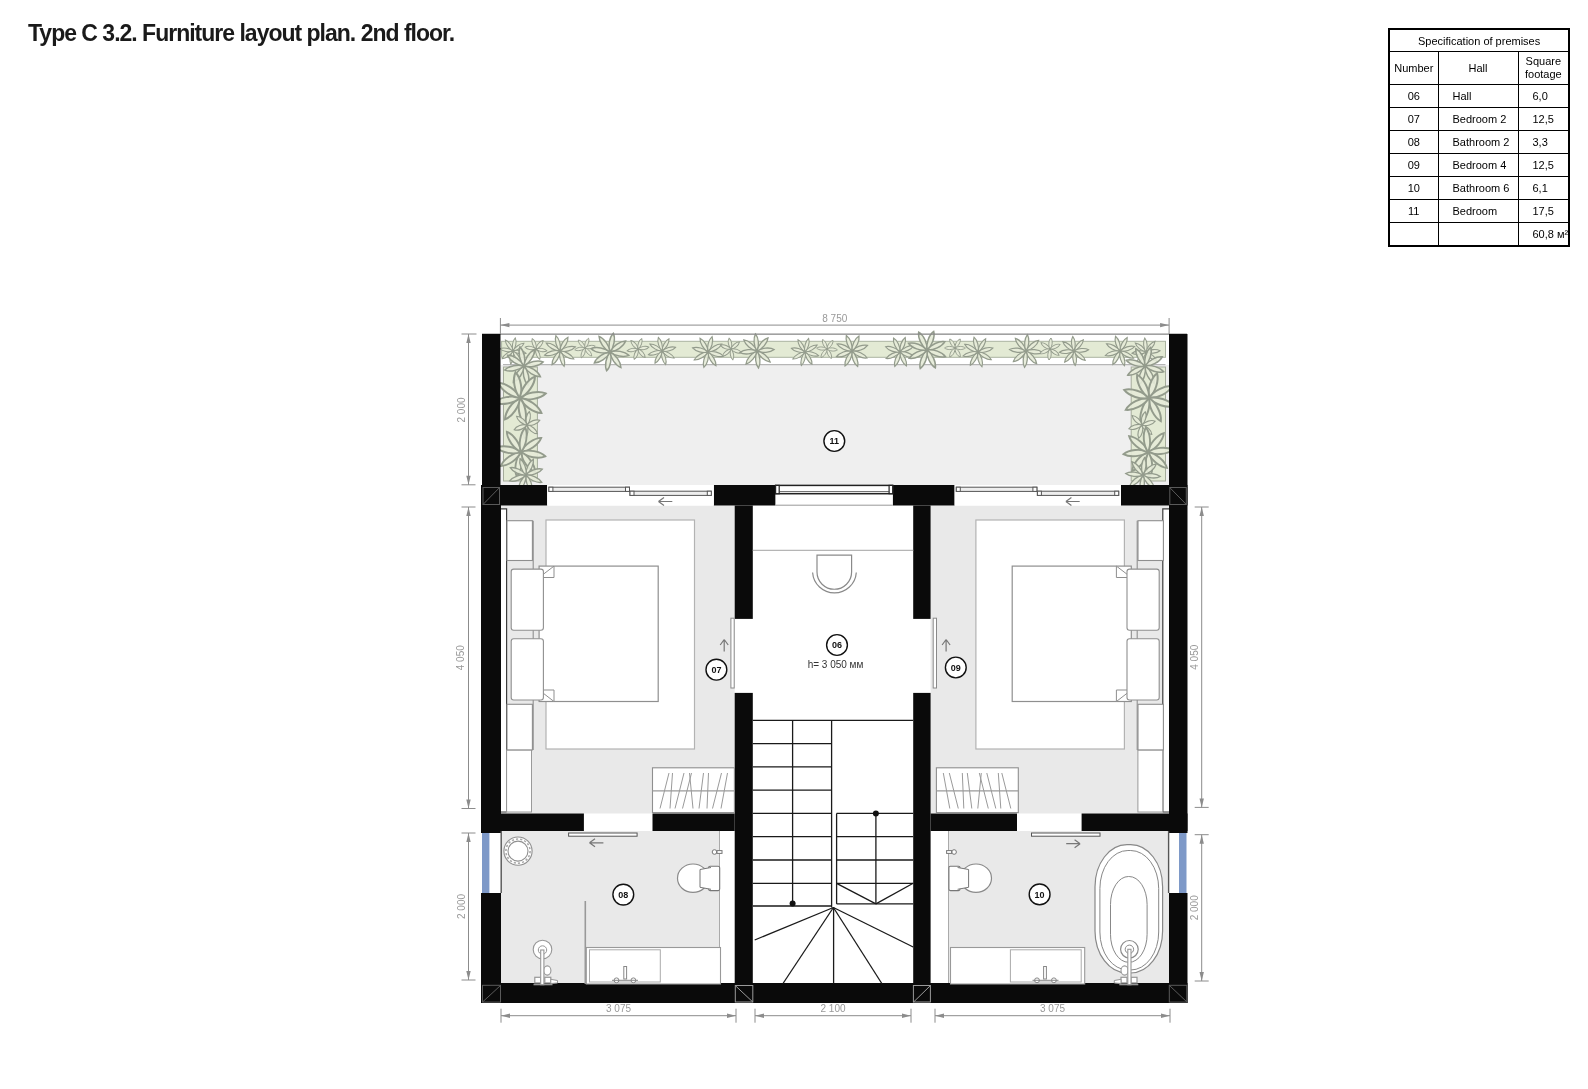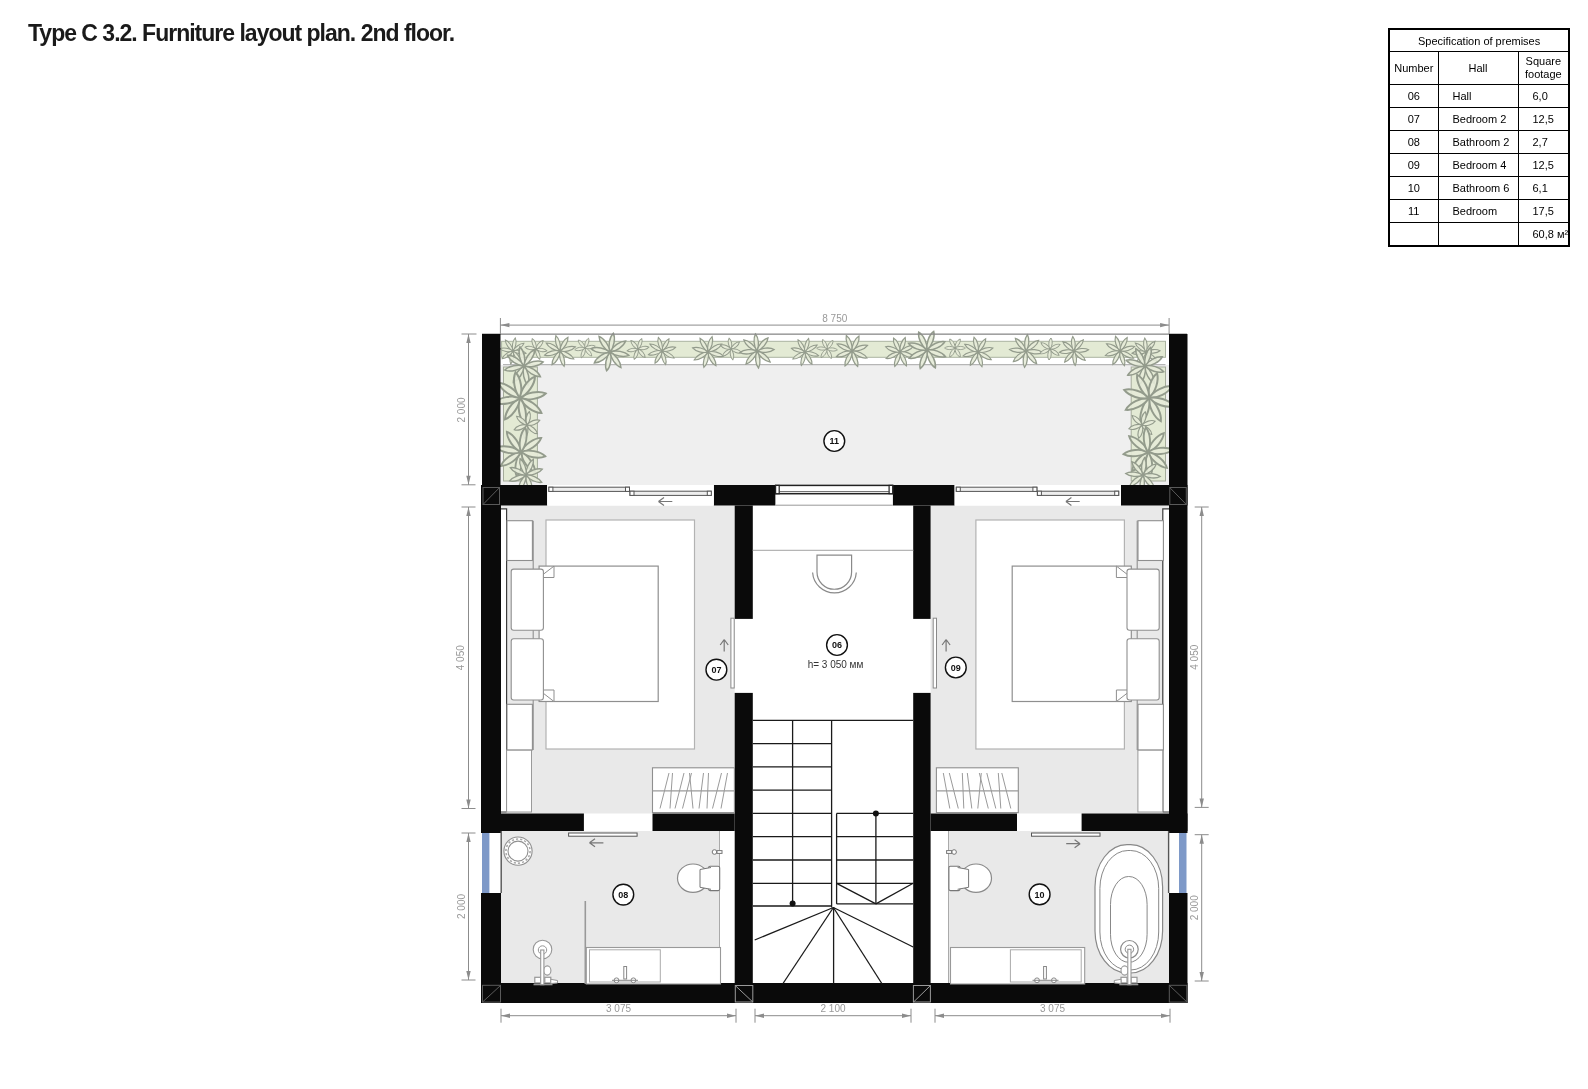--- a/index.html
+++ b/index.html
@@ -40,21 +40,21 @@
           <td>6,0</td>
         </tr>
   <tr>
           <td class="c">07</td>
           <td>Bedroom 2</td>
           <td>12,5</td>
         </tr>
   <tr>
           <td class="c">08</td>
           <td>Bathroom 2</td>
-          <td>2,7</td>
+          <td>3,3</td>
         </tr>
   <tr>
           <td class="c">09</td>
           <td>Bedroom 4</td>
           <td>12,5</td>
         </tr>
   <tr>
           <td class="c">10</td>
           <td>Bathroom 6</td>
           <td>6,1</td>

